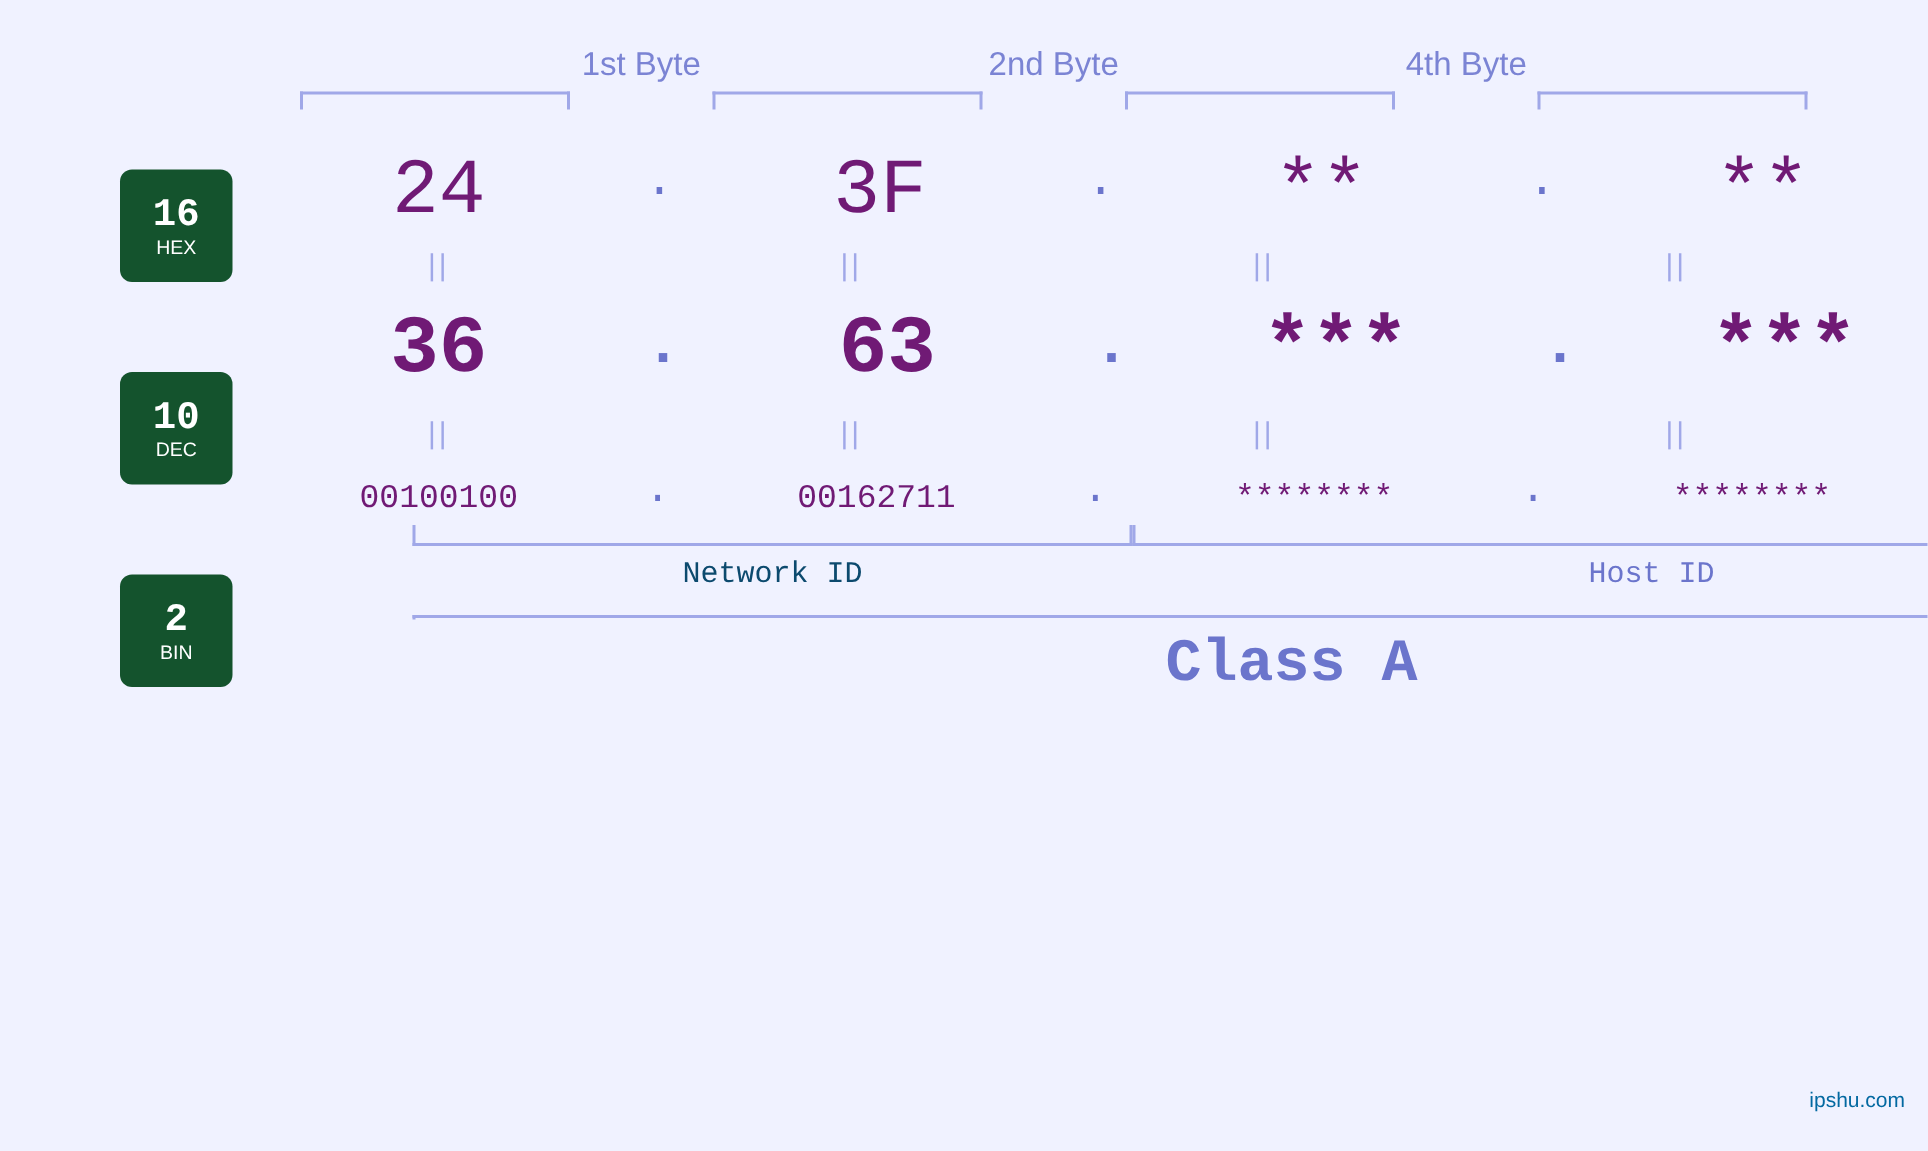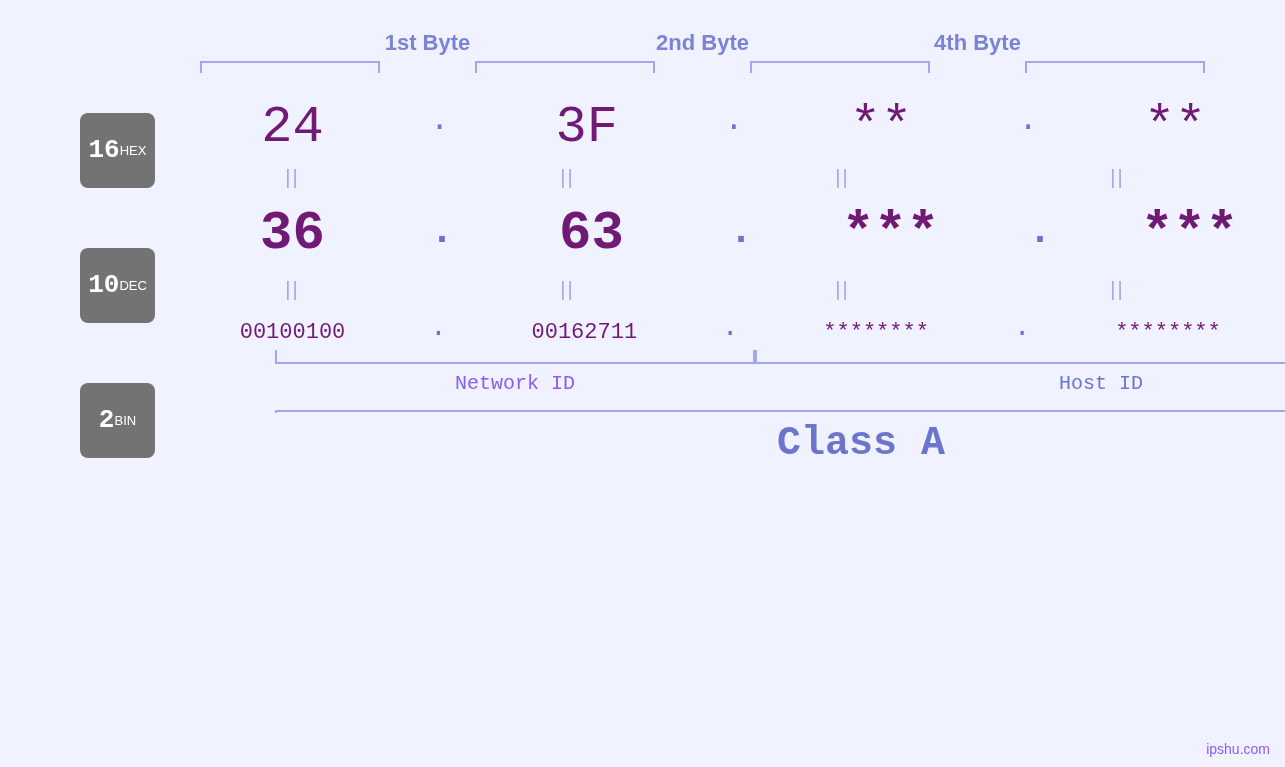--- a/index.html
+++ b/index.html
@@ -31,21 +31,20 @@
       padding-top: 30px;
       margin-left: 120px;
     }
 
     .byte-header {
       width: 275px;
       text-align: center;
       color: #7b84d4;
       font-size: 22px;
       font-family: Arial, sans-serif;
-      font-weight: bold;
     }
 
     
     .bracket-row {
       display: flex;
       justify-content: center;
       width: 100%;
       margin-left: 120px;
       margin-top: 5px;
     }
@@ -78,24 +77,24 @@
       justify-content: space-around;
       width: 120px;
       align-items: center;
       gap: 60px;
       padding-top: 30px;
     }
 
     .badge {
       width: 75px;
       height: 75px;
-      background-color: #737373;
+      background-color: #14532d;
       border-radius: 8px;
       display: flex;
-      flex-direction: row;
+      flex-direction: column;
       align-items: center;
       justify-content: center;
       color: white;
     }
 
     .badge-num {
       font-size: 26px;
       font-weight: bold;
       line-height: 1.1;
     }
@@ -222,21 +221,21 @@
 
     .bottom-labels {
       display: flex;
       width: 100%;
       padding-top: 8px;
     }
 
     .network-label {
       width: 480px;
       text-align: center;
-      color: #8b5cf6;
+      color: #0c4a6e;
       font-size: 20px;
     }
 
     .host-label {
       flex: 1;
       text-align: center;
       color: #6b75cc;
       font-size: 20px;
     }
 
@@ -259,23 +258,23 @@
       text-align: center;
       color: #6b75cc;
       font-size: 40px;
       font-weight: bold;
       padding-top: 8px;
     }
 
     
     .watermark {
       position: absolute;
-      bottom: 10px;
+      bottom: 26px;
       right: 15px;
-      color: #8b5cf6;
+      color: #0369a1;
       font-size: 14px;
       font-family: Arial, sans-serif;
     }
   </style>
 </head>
 <body>
 
 <div class="main-container">
 
   <div class="byte-headers">

